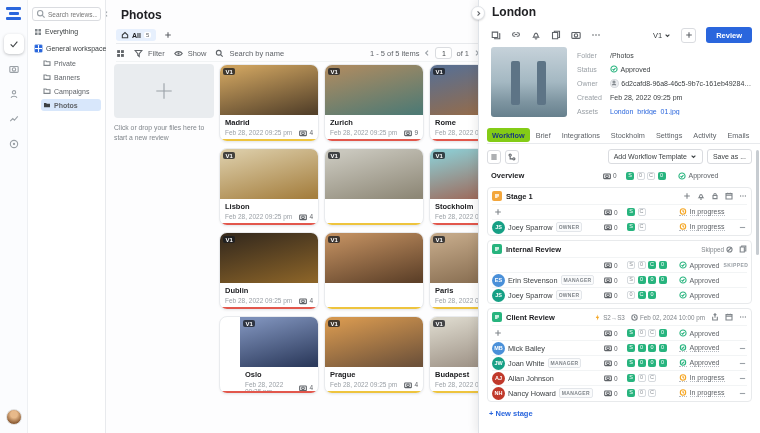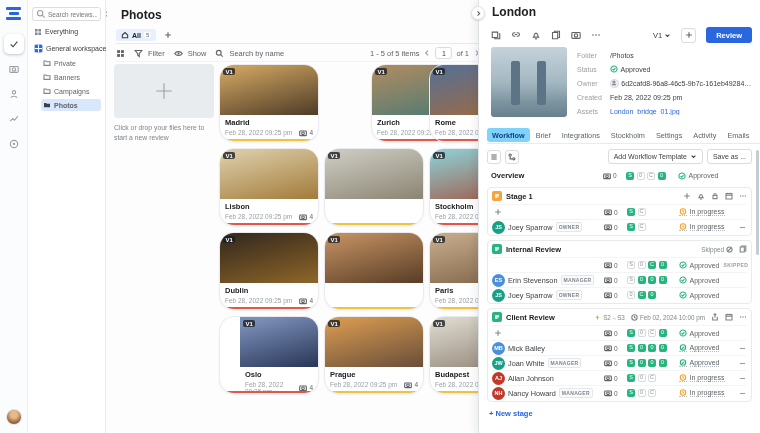--- a/index.html
+++ b/index.html
@@ -45,21 +45,21 @@
   .tool .ic{width:9px;height:9px}
   #pager{margin-left:auto;display:flex;align-items:center;gap:4px}
   #pagebox{border:1px solid #dadce0;border-radius:3px;width:17px;height:12px;font-size:7px;text-align:center;color:#3c4043;outline:0;font-family:inherit}
   .chev{width:8px;height:8px;color:#9aa0a6;cursor:pointer}
 
   
   .upload{position:absolute;left:8px;top:64px;width:100px;cursor:pointer}
   .drop{height:54px;background:#e9ecef;border-radius:4px;display:flex;align-items:center;justify-content:center;color:#9aa0a6}
   .drop .ic{width:22px;height:22px}
   .cap{font-size:6.8px;color:#80868b;margin-top:5px;line-height:1.4}
-  .card{position:absolute;width:100px;height:78px;background:#fff;border:1px solid #e9ebee;border-radius:15px;overflow:hidden;box-shadow:0 1px 2px rgba(0,0,0,.05);cursor:pointer}
+  .card{position:absolute;width:100px;height:78px;background:#fff;border:1px solid #e9ebee;border-radius:8px;overflow:hidden;box-shadow:0 1px 2px rgba(0,0,0,.05);cursor:pointer}
   .cimg{height:50px;position:relative}
   .v1{position:absolute;top:3px;left:3px;background:rgba(25,28,33,.78);color:#fff;font-size:6px;padding:.5px 2.5px;border-radius:2px;font-weight:bold}
   .cinfo{padding:3px 5px 0}
   .cnm{font-size:7.5px;font-weight:bold;color:#202124}
   .cdt{font-size:6.5px;color:#9aa0a6;margin-top:1.5px;display:flex;justify-content:space-between;align-items:center}
   .ccnt{display:flex;gap:2px;align-items:center;color:#5f6368;font-size:6.5px}
   .ccnt .ic{width:8px;height:8px}
   .cbar{position:absolute;bottom:0;left:0;right:0;height:2.5px}
 
   
@@ -81,21 +81,21 @@
   .meta-row{display:flex;align-items:center;height:14px;font-size:7px;color:#3c4043;white-space:nowrap}
   .meta-label{width:33px;color:#9aa0a6;flex:0 0 auto}
   .meta-val{display:flex;align-items:center;gap:2.5px;overflow:hidden}
   .status-ic{color:#27b47e;width:8px;height:8px}
   .owner-av{width:9px;height:9px;border-radius:50%;background:#eceef1;border:1px solid #d7dade;color:#80868b;display:flex;align-items:center;justify-content:center}
   .owner-av .ic{width:6px;height:6px}
   .uuid{overflow:hidden;text-overflow:ellipsis;max-width:142px}
   .linkv{color:#2a66dd;cursor:pointer}
   #p-tabs{position:absolute;left:8px;top:127px;right:0;height:17px;display:flex;gap:1px;align-items:center;border-bottom:1px solid #e8eaed;font-size:7.3px;color:#5f6368}
   .p-tab{padding:2.5px 5px;border-radius:3px;cursor:pointer;white-space:nowrap}
-  .p-tab.active{background:#7dd3fc;color:#1b3c7a;font-weight:bold}
+  .p-tab.active{background:#84cc16;color:#1b3c7a;font-weight:bold}
   #p-sub{position:absolute;left:8px;top:148px;right:8px;height:17px;display:flex;align-items:center;gap:4px}
   .sq-btn{width:14px;height:14px;border:1px solid #dadce0;border-radius:3px;display:flex;align-items:center;justify-content:center;color:#5f6368;cursor:pointer}
   .sq-btn .ic{width:8px;height:8px}
   .o-btn{border:1px solid #dadce0;border-radius:3px;font-size:7px;color:#3c4043;padding:3px 5px;display:flex;gap:3px;align-items:center;cursor:pointer;white-space:nowrap}
   .o-btn .ic{width:7px;height:7px}
   #p-body{position:absolute;left:8px;top:168px;right:8px;bottom:0;overflow:hidden}
   .ovrow{display:flex;align-items:center;height:15px;padding:0 4px}
   .wleft{width:112px;display:flex;align-items:center;gap:3px;flex:0 0 auto;overflow:hidden}
   .ovlabel{font-size:7.5px;font-weight:bold}
   .cmt{display:flex;align-items:center;gap:2px;font-size:6.5px;color:#5f6368;width:23px;flex:0 0 auto}
@@ -347,21 +347,21 @@
                   <rect x="1" y="3" width="10" height="7" rx="1" fill="none" stroke="currentColor"></rect>
                   <circle cx="6" cy="6.5" r="2" fill="none" stroke="currentColor"></circle>
                 </svg>
               </span>
               <span>4</span>
             </span>
           </div>
         </div>
         <div class="cbar" style="background: rgb(238, 196, 62);"></div>
       </div>
-      <div class="card" style="left: 218px; top: 64px; margin-left: 47px;">
+      <div class="card" style="left: 218px; top: 64px;">
         <div class="cimg" style="background: linear-gradient(165deg, rgb(168, 138, 98) 10%, rgb(79, 122, 116) 95%);">
           <span class="v1">V1</span>
         </div>
         <div class="cinfo">
           <div class="cnm">Zurich</div>
           <div class="cdt">
             <span>Feb 28, 2022 09:25 pm</span>
             <span class="ccnt">
               <span class="ic">
                 <svg viewBox="0 0 12 12">

